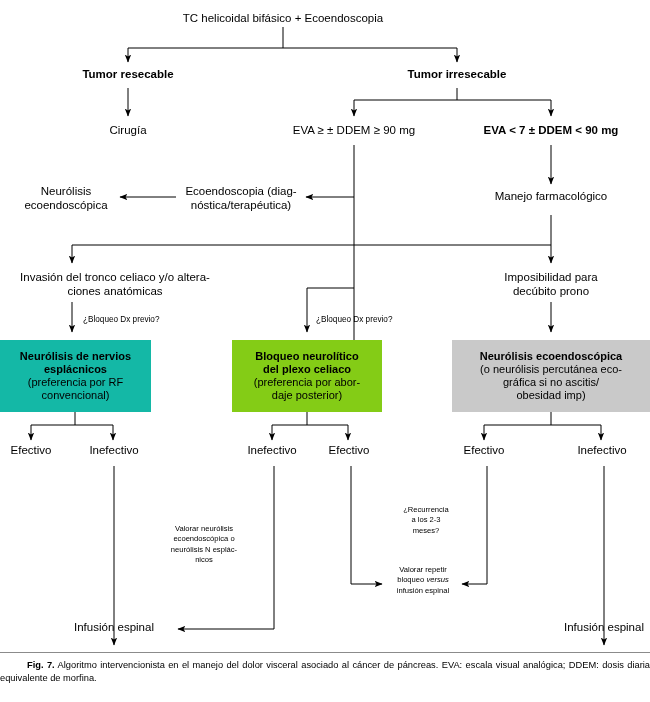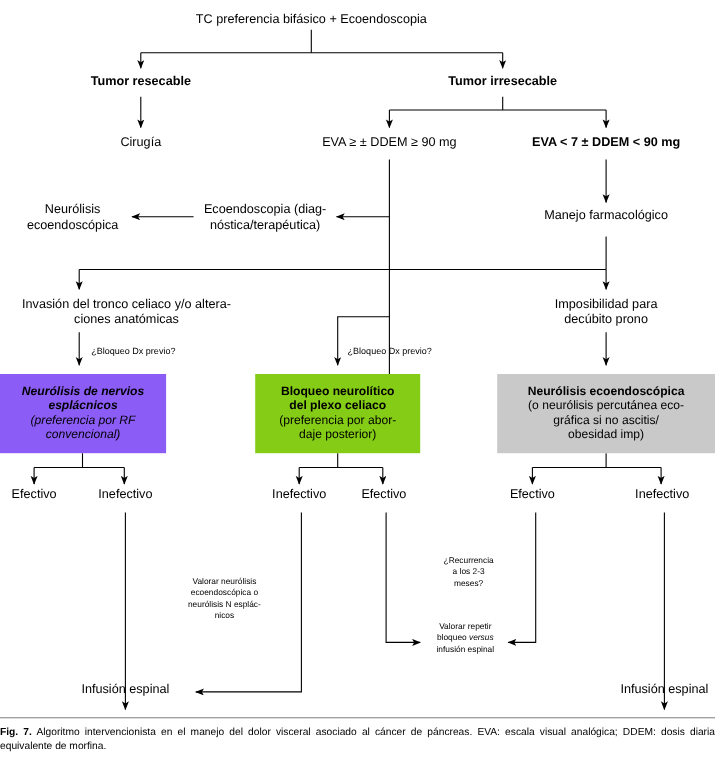--- a/index.html
+++ b/index.html
@@ -13,21 +13,21 @@
   .t-tiny{font-size:7.6px;line-height:1.35;}
   .graybox{position:absolute;background:#c9c9c9;box-sizing:border-box;
            display:flex;align-items:center;justify-content:center;text-align:center;}
   .graybox .gb-inner{width:100%;padding:0 4px;box-sizing:border-box;}
   .gb-title{font-size:11px;font-weight:bold;line-height:1.2;white-space:pre-line;display:block;}
   .gb-sub{font-size:11px;font-weight:normal;line-height:1.2;white-space:pre-line;display:block;}
   .ital{font-style:italic;}
   #caption{position:absolute;left:0;top:652px;width:650px;box-sizing:border-box;
            border-top:1px solid #8b8b8b;padding-top:6px;font-size:9.3px;line-height:1.42;
            text-align:justify;}
-  #caption b{font-weight:bold;}
+  #caption b{font-weight:bold;padding-left:27px;}
 </style>
 </head>
 <body style="background: rgb(255, 255, 255);">
 
 <div id="figure">
 
   <svg id="wires" viewBox="0 0 650 702">
     <defs>
       <marker id="ah" markerWidth="9" markerHeight="9" refX="7.4" refY="3.2" orient="auto" markerUnits="userSpaceOnUse">
         <path d="M0,0 L8,3.2 L0,6.4 L1.9,3.2 z" fill="#000"></path>
@@ -87,21 +87,21 @@
       <path d="M274,466 L274,629 L178,629" marker-end="url(#ah)"></path>
 
       <path d="M351,466 L351,584 L382,584" marker-end="url(#ah)"></path>
 
       <path d="M487,466 L487,584 L462,584" marker-end="url(#ah)"></path>
 
       <path d="M604,466 L604,645" marker-end="url(#ah)"></path>
     </g>
   </svg>
 
-  <div class="node t-main" style="left:133px;top:12px;width:300px;">TC preferencia bifásico + Ecoendoscopia</div>
+  <div class="node t-main" style="left:133px;top:12px;width:300px;">TC helicoidal bifásico + Ecoendoscopia</div>
 
   <div class="node t-bold" style="left:48px;top:68px;width:160px;">Tumor resecable</div>
 
   <div class="node t-bold" style="left:377px;top:68px;width:160px;">Tumor irresecable</div>
 
   <div class="node t-main" style="left:68px;top:124px;width:120px;">Cirugía</div>
 
   <div class="node t-main" style="left:264px;top:124px;width:180px;">EVA ≥ ± DDEM ≥ 90 mg</div>
 
   <div class="node t-main" style="left:461px;top:124px;width:180px;font-weight:bold;">EVA &lt; 7 ± DDEM &lt; 90 mg</div>
@@ -117,21 +117,21 @@
 
   <div class="node t-main" style="left:471px;top:190px;width:160px;">Manejo farmacológico</div>
 
   <div class="node t-main" style="left:471px;top:271px;width:160px;">Imposibilidad para
 decúbito prono</div>
 
   <div class="node t-small" style="left:83px;top:315px;width:110px;text-align:left;">¿Bloqueo Dx previo?</div>
 
   <div class="node t-small" style="left:316px;top:315px;width:110px;text-align:left;">¿Bloqueo Dx previo?</div>
 
-  <div class="graybox" style="left: 0px; top: 340px; width: 151px; height: 72px; background: #8b5cf6; font-style: italic;">
+  <div class="graybox" style="left: 0px; top: 340px; width: 151px; height: 72px; background: #14b8a6;">
     <div class="gb-inner">
       <span class="gb-title">Neurólisis de nervios
 esplácnicos</span>
       <span class="gb-sub">(preferencia por RF
 convencional)</span>
     </div>
   </div>
 
   <div class="graybox" style="left: 232px; top: 340px; width: 150px; height: 72px; background: #84cc16;">
     <div class="gb-inner">

